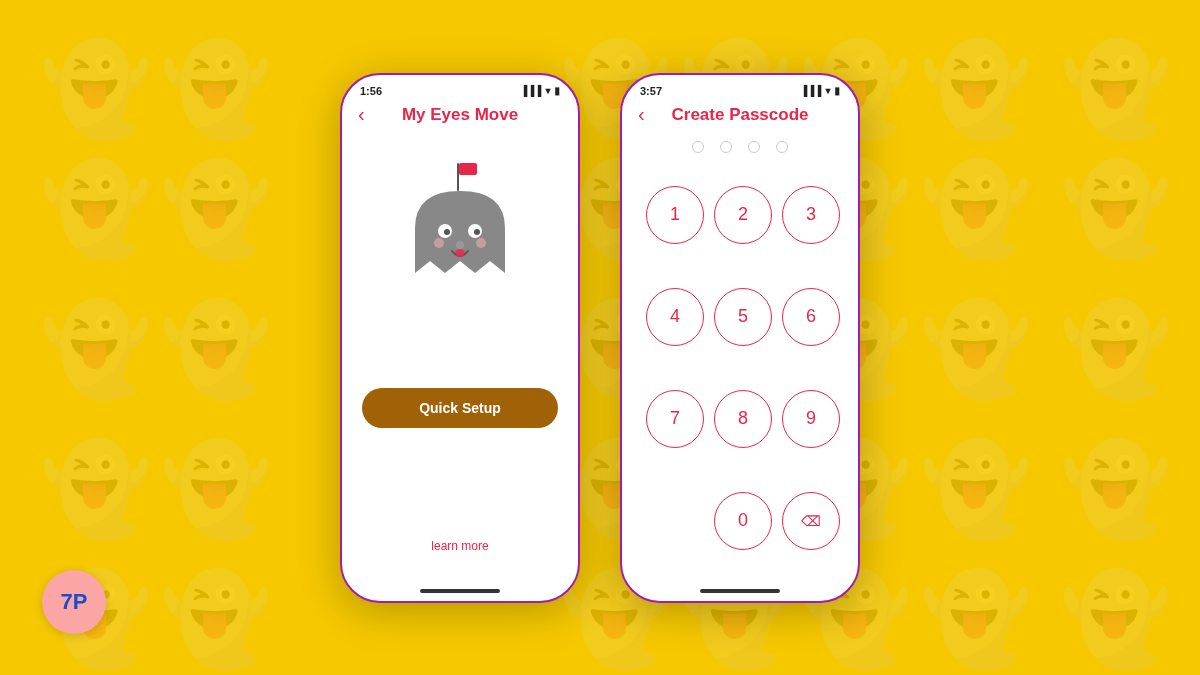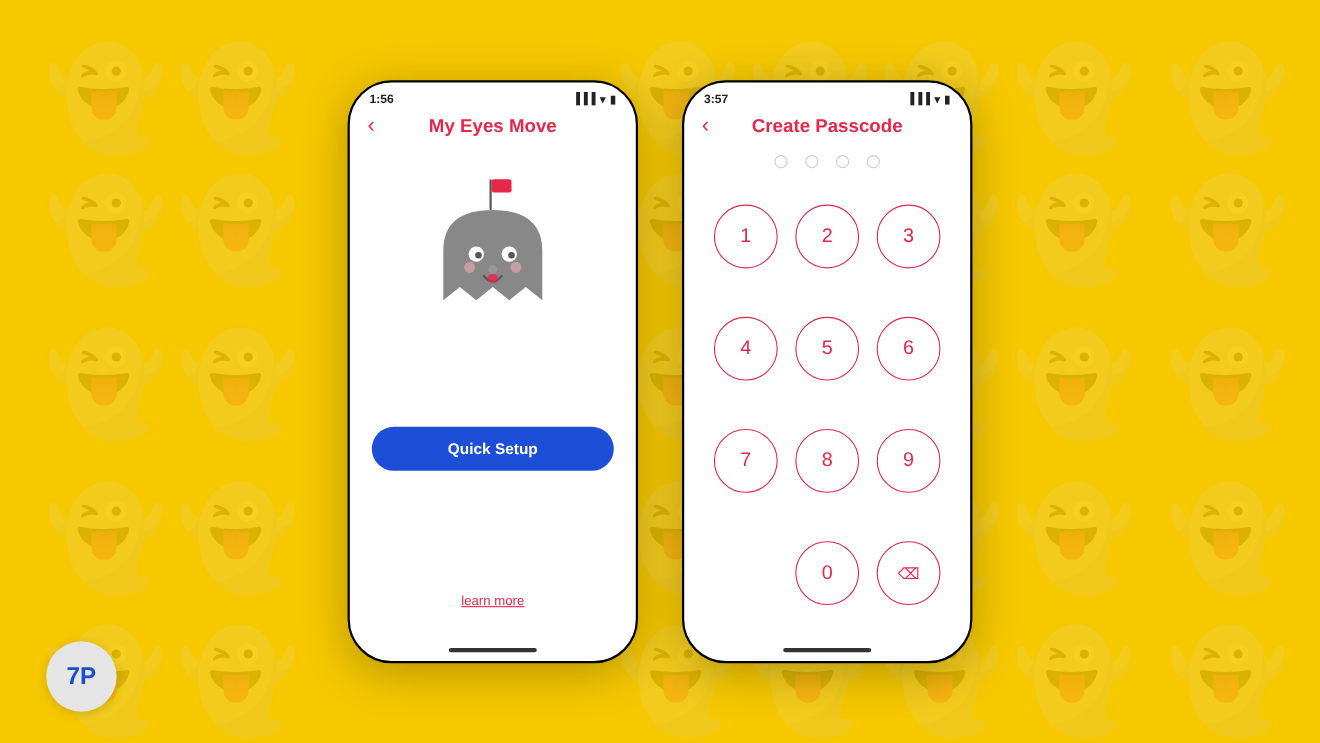--- a/index.html
+++ b/index.html
@@ -27,30 +27,30 @@
     
     .phones-wrapper {
       display: flex;
       gap: 40px;
       align-items: center;
       z-index: 1;
       position: relative;
     }
 
     .phone {
-      width: 264px;
+      width: 240px;
       height: 530px;
       background: #fff;
       border-radius: 40px;
       box-shadow: 0 8px 40px rgba(0,0,0,0.25);
       overflow: hidden;
       display: flex;
       flex-direction: column;
       position: relative;
-      border: 2px solid #000000;
+      border: 2px solid #a21caf;
     }
 
     
     .status-bar {
       display: flex;
       justify-content: space-between;
       align-items: center;
       padding: 10px 18px 4px;
       font-size: 11px;
       font-weight: 600;
@@ -107,35 +107,34 @@
 
     .screen1-desc {
       font-size: 13px;
       text-align: center;
       color: #444;
       line-height: 1.5;
       padding: 0 10px;
     }
 
     .quick-setup-btn {
-      background: #1d4ed8;
+      background: #a16207;
       color: #fff;
       border: none;
       border-radius: 25px;
       padding: 12px 50px;
       font-size: 14px;
       font-weight: 600;
       cursor: pointer;
       width: 100%;
     }
 
     .learn-more-link {
       font-size: 12px;
       color: #e8264a;
-      text-decoration: underline;
       cursor: pointer;
       margin-top: 6px;
     }
 
     
     .screen2-body {
       flex: 1;
       display: flex;
       flex-direction: column;
       align-items: center;
@@ -225,25 +224,25 @@
       width: 80px;
       height: 4px;
       background: #333;
       border-radius: 2px;
       margin: 6px auto 8px;
     }
 
     
     .logo-badge {
       position: absolute;
-      bottom: 28px;
+      bottom: 41px;
       left: 42px;
       width: 64px;
       height: 64px;
-      background: #e5e5e5;
+      background: #fca5a5;
       border-radius: 50%;
       display: flex;
       align-items: center;
       justify-content: center;
       box-shadow: 0 2px 10px rgba(0,0,0,0.15);
       z-index: 2;
     }
 
     .logo-text {
       font-size: 22px;

